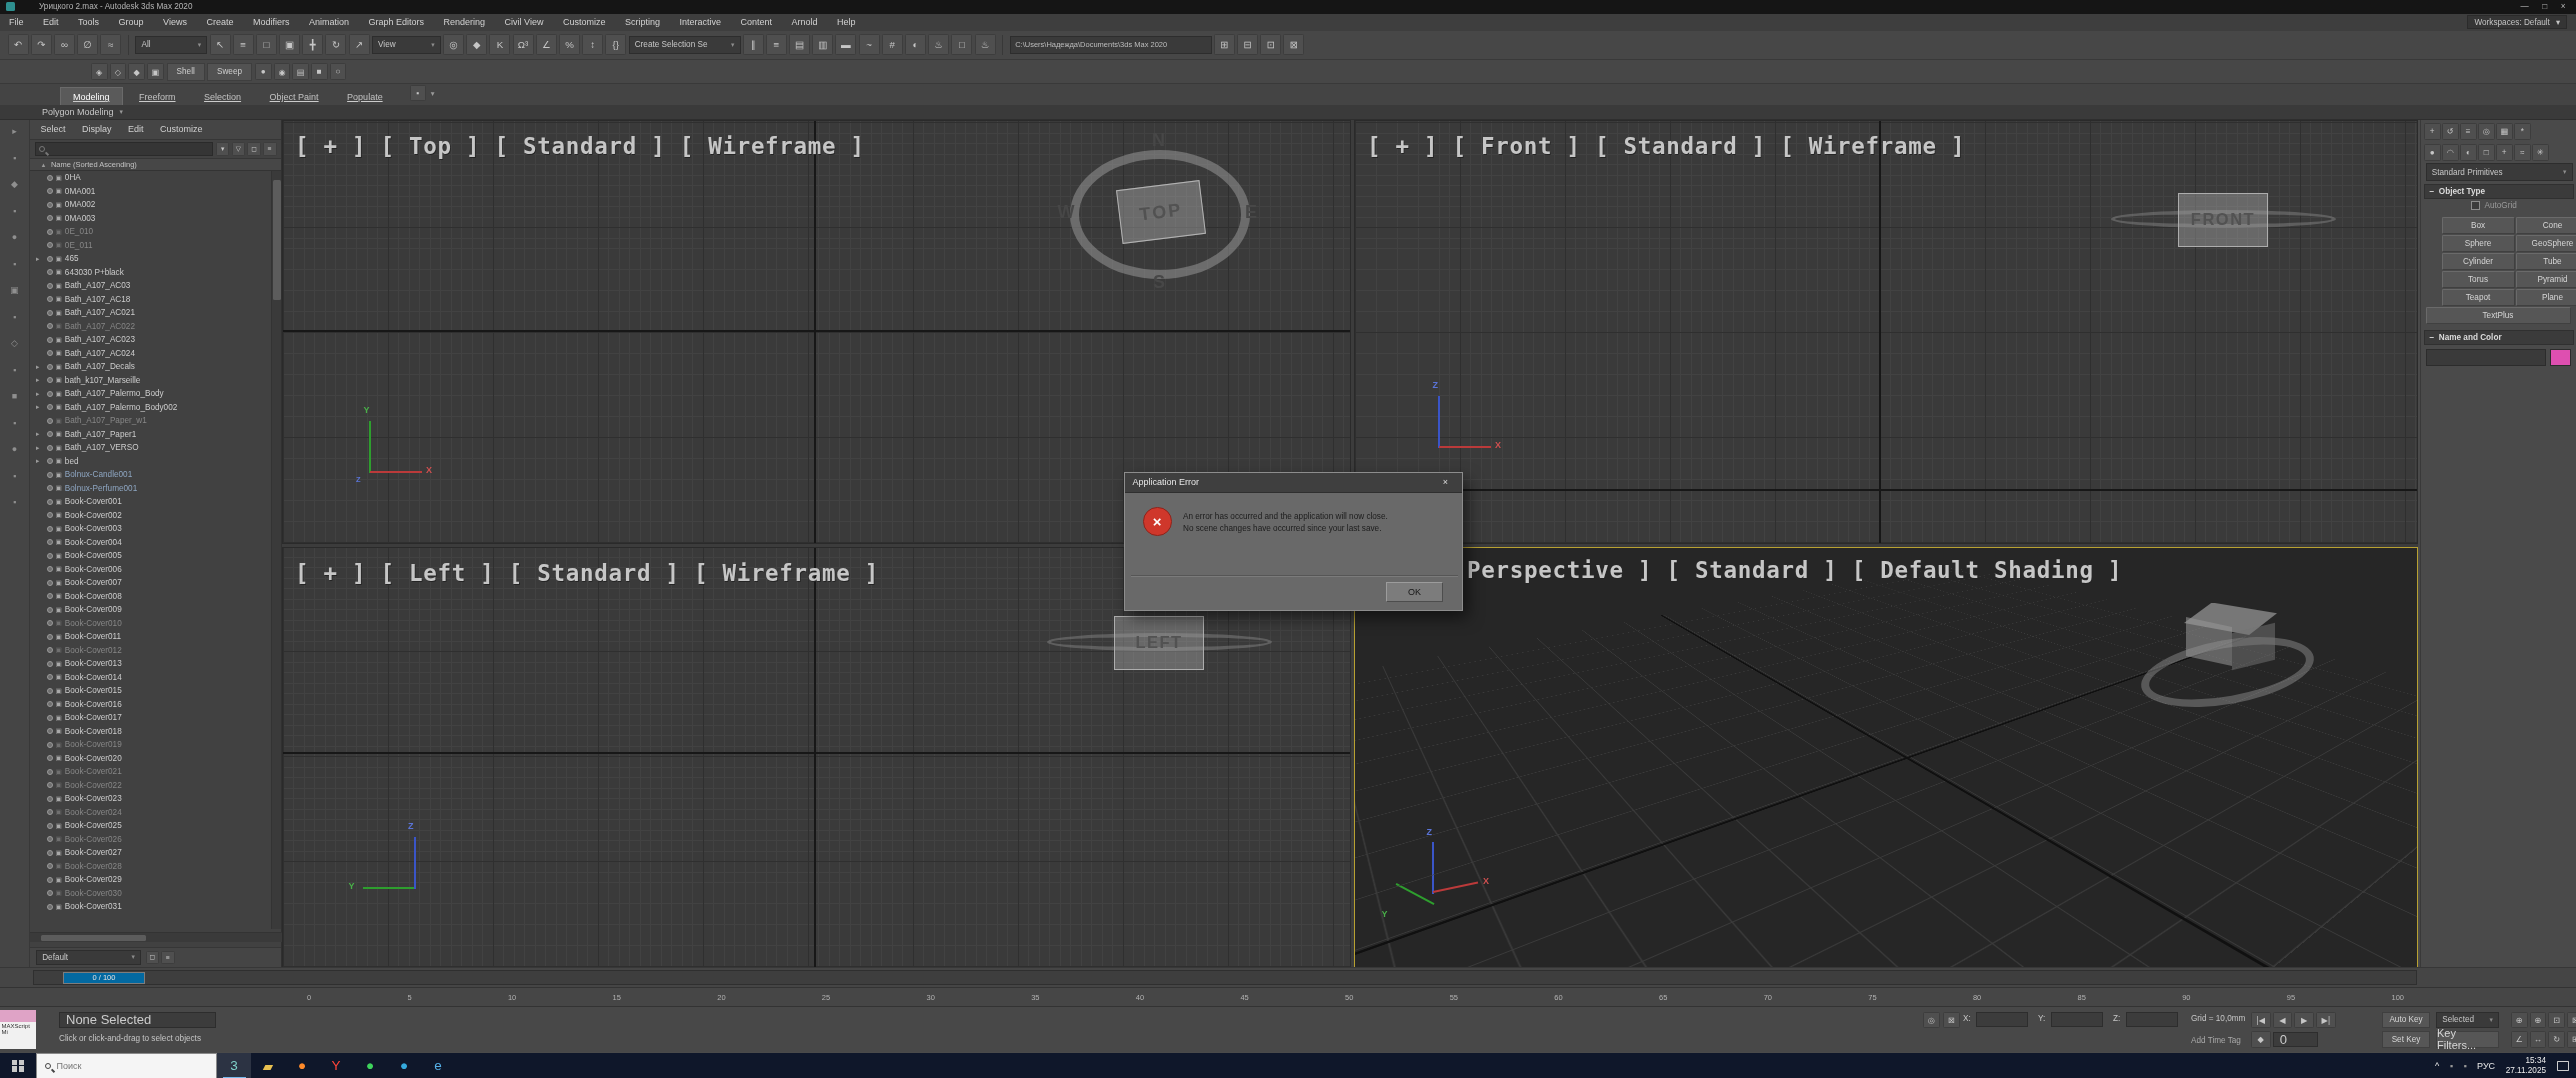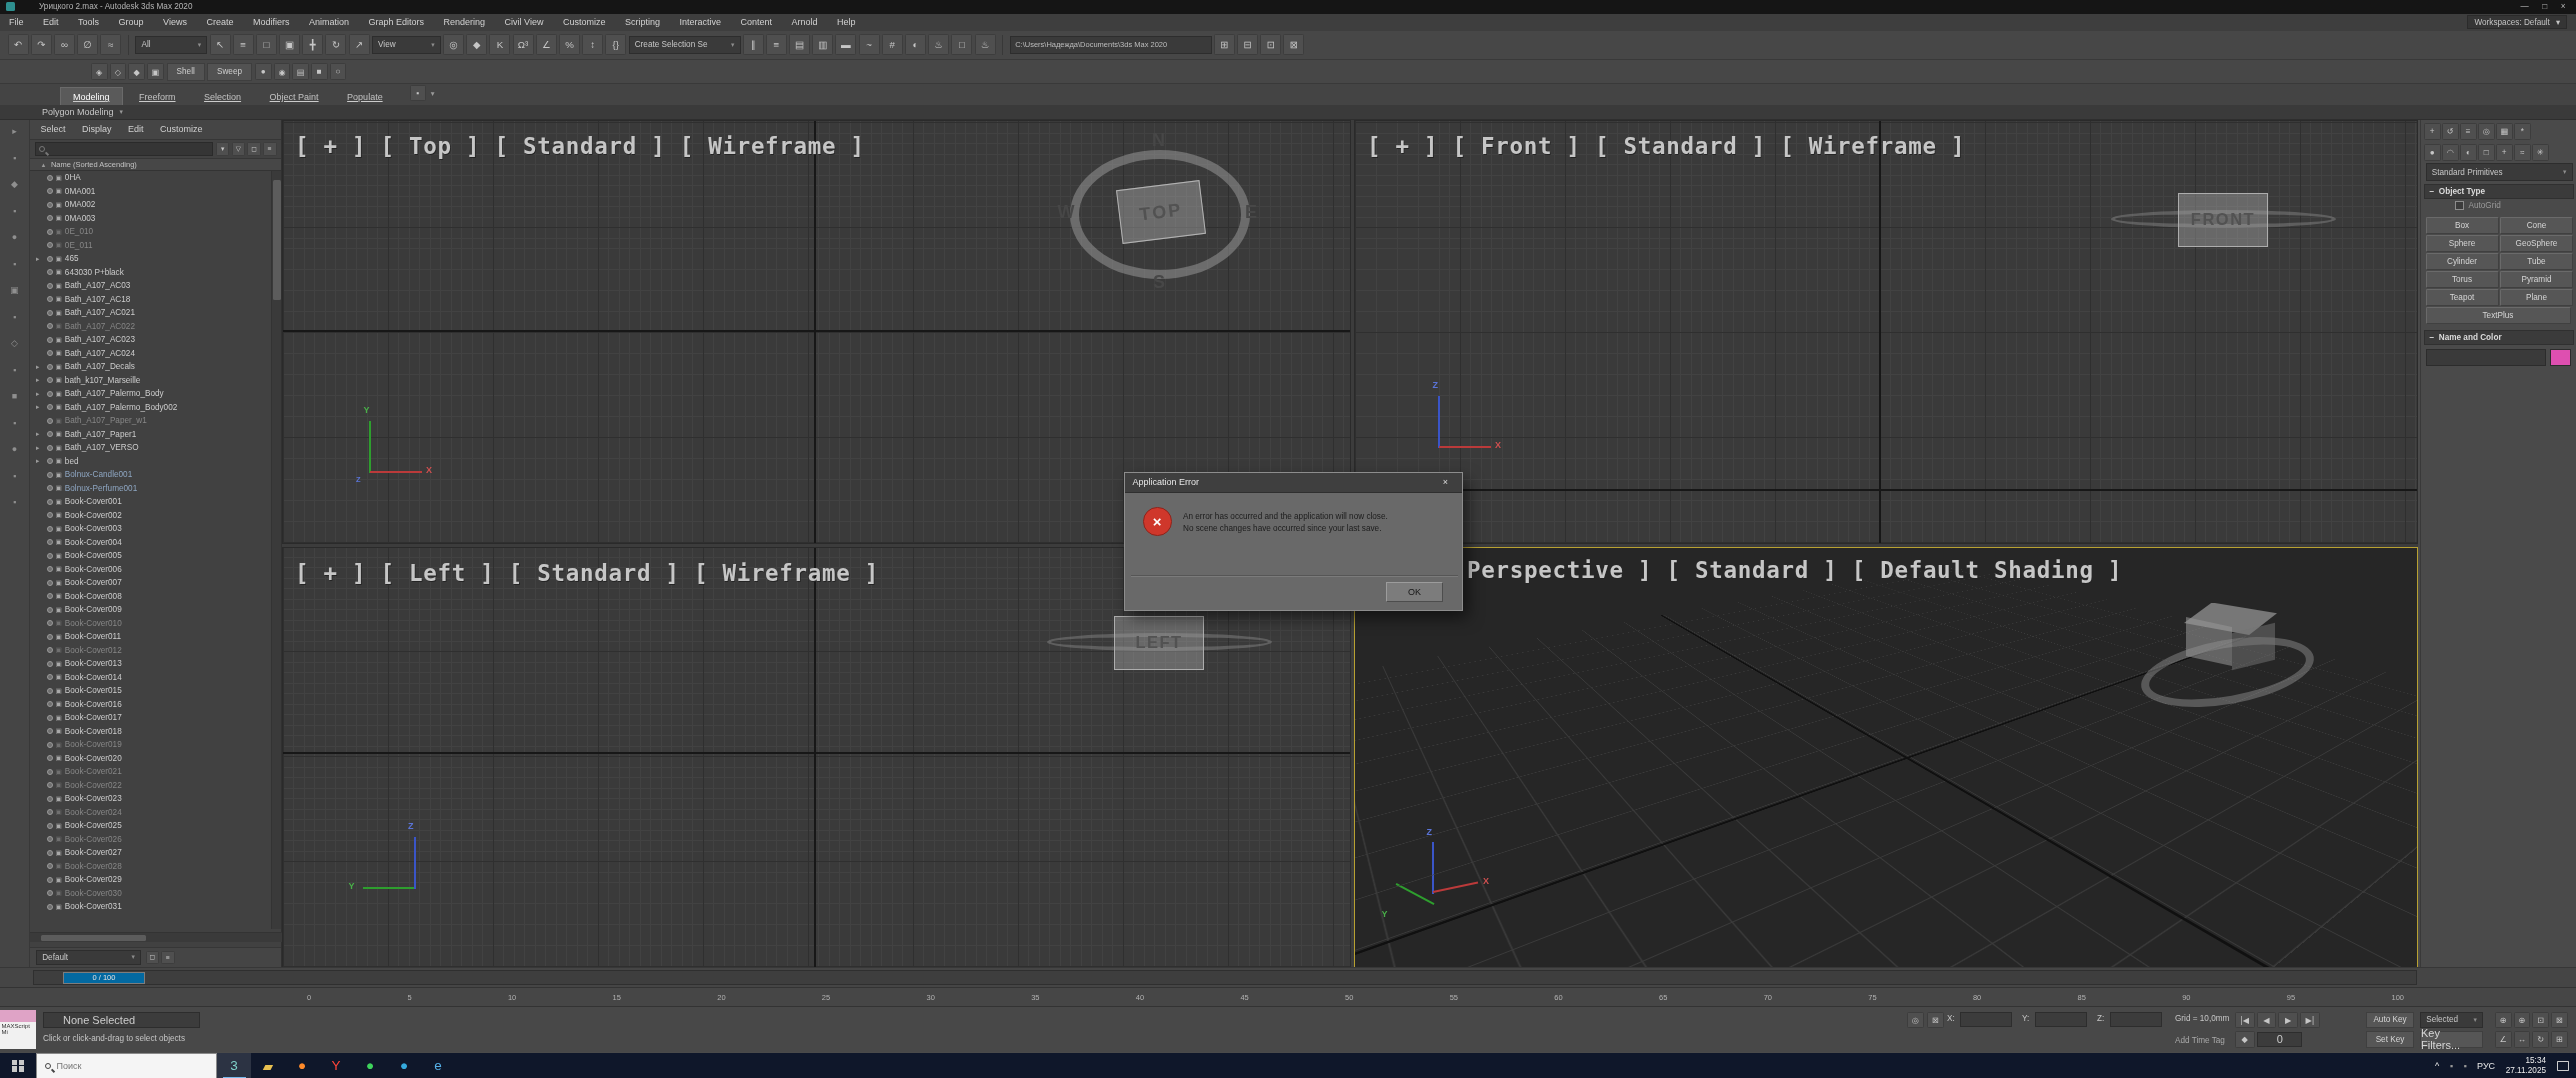--- a/index.html
+++ b/index.html
@@ -1,19 +1,19 @@
 <!DOCTYPE html>
 <html style="font-size:12px"><head>
 <meta charset="utf-8">
 <style>
   *{margin:0;padding:0;box-sizing:border-box;}
   html,body{width:2576px;height:1078px;overflow:hidden;background:#4a4a4a;
     font-family:"Liberation Sans",sans-serif;color:#ccc;}
   #app{position:absolute;left:0;top:0;width:2576px;height:1078px;background:#4a4a4a;}
-  .abs{position:absolute;}
+  .abs{position:absolute;margin-left:16px;}
   
   #titlebar{position:absolute;left:0;top:0;width:2576px;height:13.5px;background:#151515;
     display:flex;align-items:center;padding:0 6px;gap:24px;}
   #titlebar .logo{width:9px;height:9px;background:#2e8f8f;border-radius:1.5px;}
   #titlebar .ttl{font-size:8.2px;color:#b5b5b5;}
   .winctl{margin-left:auto;display:flex;gap:13.5px;color:#b5b5b5;font-size:8.2px;padding-right:4.5px;}
   #menubar{position:absolute;left:0;top:13.5px;width:2576px;height:18px;background:#3e3e3e;
     border-bottom:0.7px solid #313131;display:flex;align-items:center;padding:0 9px;}
   .menu-items{display:flex;gap:19.5px;}
   .menu-item{font-size:9px;color:#d2d2d2;}
@@ -135,21 +135,21 @@
   
   #timeslider{position:absolute;left:0;top:967px;width:2576px;height:19.5px;background:#454545;border-top:0.7px solid #373737;}
   .ts-track{position:absolute;left:33px;top:2.2px;width:2384px;height:15px;background:#3e3e3e;border:0.7px solid #2f2f2f;}
   .ts-btn{position:absolute;left:29px;top:0.7px;width:82px;height:12px;background:#0369a1;border:0.7px solid #7d7d7d;
     display:flex;align-items:center;justify-content:center;font-size:7.5px;color:#e2e2e2;}
   #trackbar{position:absolute;left:0;top:987px;width:2576px;height:19.5px;background:#464646;
     border-top:0.7px solid #333;border-bottom:0.7px solid #333;}
   .ruler{position:absolute;left:307px;top:0;width:2097px;height:19.5px;display:flex;justify-content:space-between;
     align-items:center;font-size:7.5px;color:#b2b2b2;}
   #statusbar{position:absolute;left:0;top:1006px;width:2576px;height:46px;background:#484848;border-top:0.7px solid #333;}
-  .sunken{background:#3c3c3c;border:0.7px solid #2d2d2d;color:#cccccc;font-size:11px;display:flex;align-items:center;padding:0 19px;}
+  .sunken{background:#3c3c3c;border:0.7px solid #2d2d2d;color:#cccccc;font-size:13px;display:flex;align-items:center;padding:0 6px;}
   .skey{height:16.5px;background:#565656;border:0.7px solid #3f3f3f;display:flex;align-items:center;justify-content:center;
     font-size:8.2px;color:#d6d6d6;}
   .mxs-pink{position:absolute;left:0;top:3px;width:36px;height:12px;background:#dfa3c6;}
   .mxs-white{position:absolute;left:0;top:15px;width:36px;height:27px;background:#f1f1f1;color:#333;
     font-size:6px;overflow:hidden;padding:0.7px 1.5px;}
   
   #dialog{position:absolute;left:1124px;top:472px;width:339px;height:139px;background:#696969;
     border:0.7px solid #8d8d8d;box-shadow:5.2px 6.7px 15px rgba(0,0,0,0.55);z-index:90;}
   .dlg-title{height:19.5px;background:#3f3f3f;display:flex;align-items:center;padding:0 7.5px;
     font-size:9px;color:#e8e8e8;border-bottom:0.7px solid #2f2f2f;}

